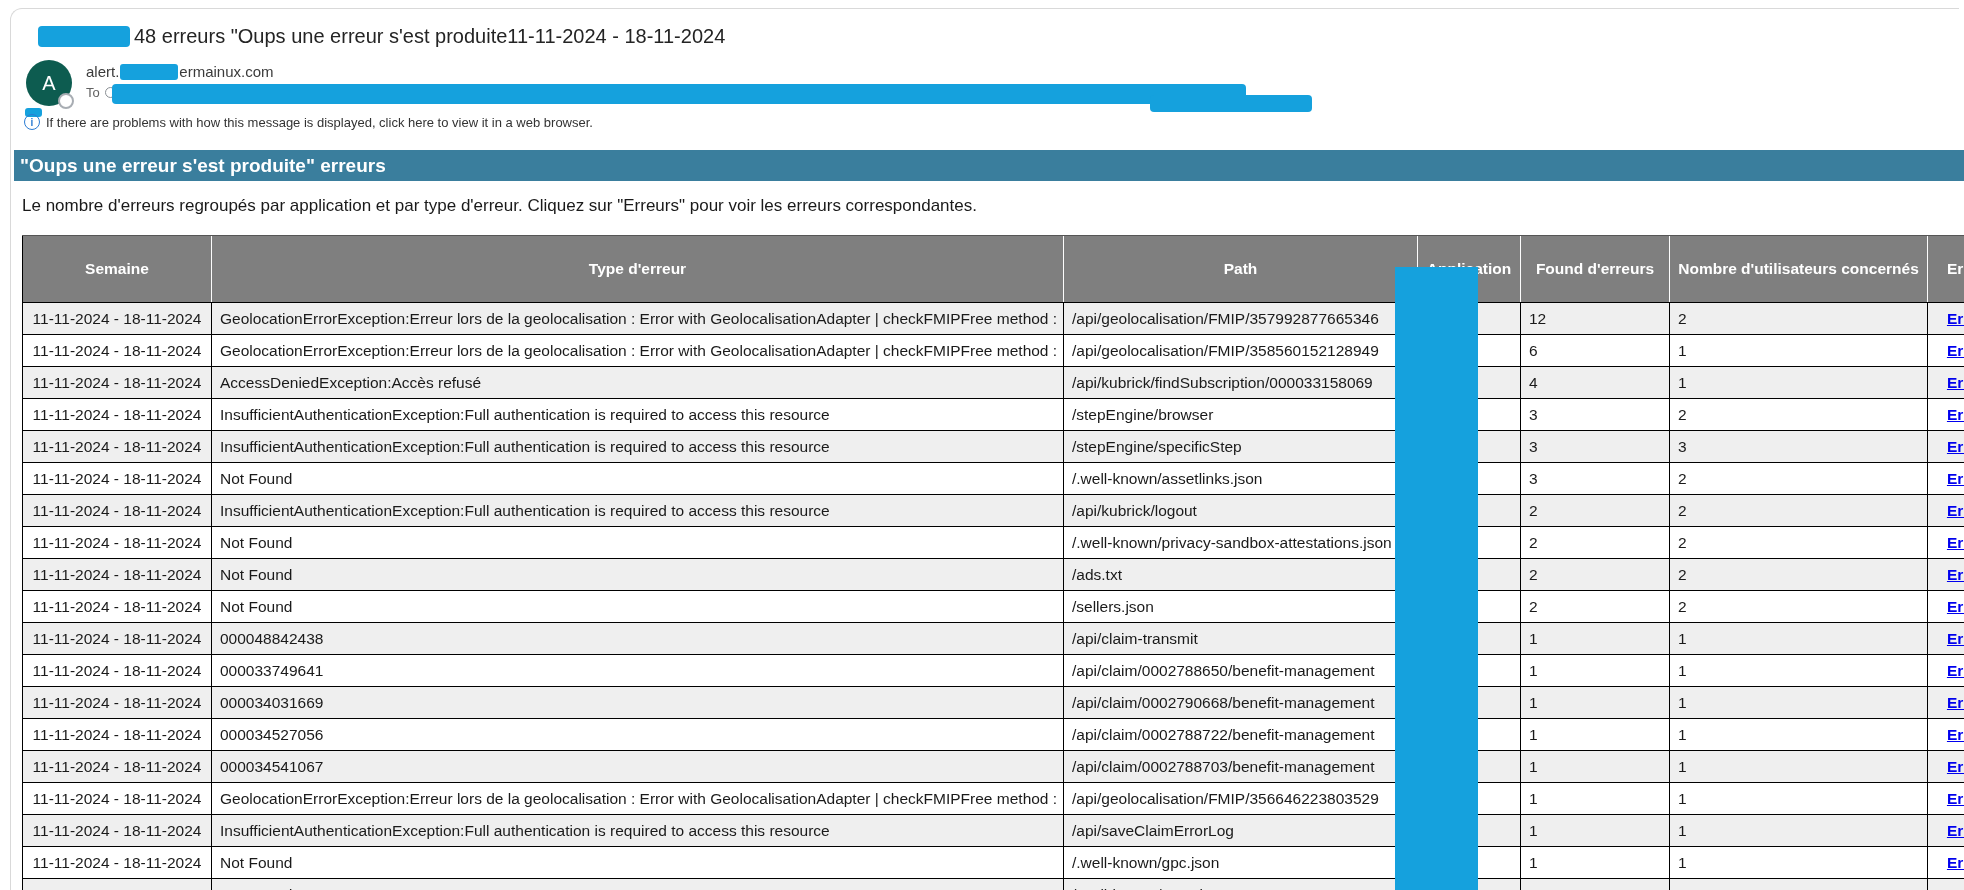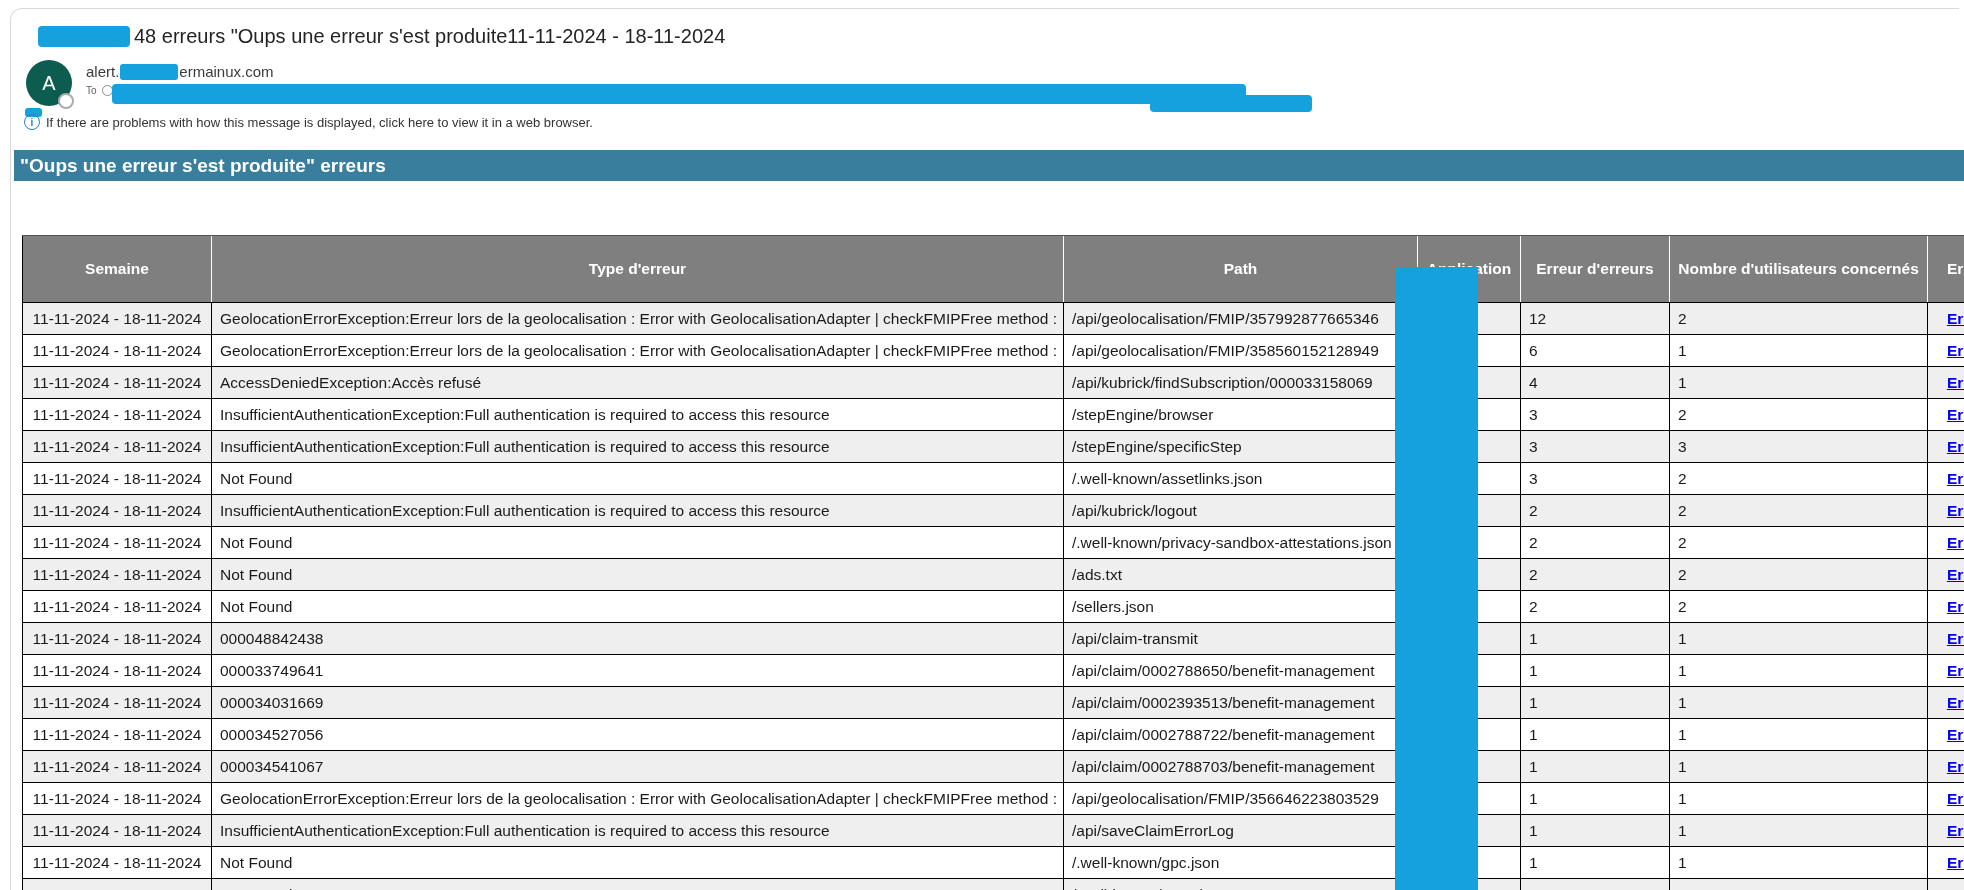--- a/index.html
+++ b/index.html
@@ -13,21 +13,21 @@
   .redact{background:var(--redaction);border-radius:4px;display:inline-block;}
   .subject-redact{width:92px;height:21px;}
   .avatar{position:absolute;left:26px;top:60px;width:46px;height:46px;border-radius:50%;
     background:var(--avatar);color:#fff;font-size:20px;display:flex;align-items:center;justify-content:center;}
   .presence-ring{position:absolute;left:58px;top:93px;width:12px;height:12px;border-radius:50%;
     background:#fff;border:2px solid #a8adb3;}
   .sender-line{position:absolute;left:86px;top:63px;display:flex;align-items:flex-end;
     font-size:15px;color:#3b3b3b;white-space:nowrap;}
   .sender-redact{width:58px;height:16px;border-radius:3px;margin:0 1px;}
   .to-line{position:absolute;left:86px;top:85px;display:flex;align-items:center;gap:5px;
-    font-size:10px;color:#616161;}
+    font-size:13px;color:#616161;}
   .to-circle{width:9px;height:9px;border:1px solid #8a8f94;border-radius:50%;display:inline-block;}
   .to-redact-bar{position:absolute;left:112px;top:84px;width:1134px;height:20px;border-radius:4px;background:var(--redaction);}
   .to-redact-step{position:absolute;left:1150px;top:95px;width:162px;height:17px;border-radius:4px;background:var(--redaction);}
   .stray-chip{position:absolute;left:25px;top:108px;width:17px;height:9px;border-radius:3px;background:var(--redaction);}
   .warning-line{position:absolute;left:24px;top:114px;display:flex;align-items:center;gap:6px;
     font-size:13px;color:#333;}
   .info-icon{width:14px;height:14px;border:1px solid #2b7cd3;border-radius:50%;color:#2b7cd3;
     display:inline-flex;align-items:center;justify-content:center;font-size:10px;font-weight:bold;flex:0 0 auto;}
   
   .banner{position:absolute;left:14px;top:150px;width:1950px;height:31px;background:var(--banner);
@@ -81,29 +81,30 @@
 
   <div class="warning-line">
     <span class="info-icon">i</span>
     <span>If there are problems with how this message is displayed, click here to view it in a web browser.</span>
   </div>
 
   <div class="banner">
     <span>"Oups une erreur s'est produite" erreurs</span>
   </div>
 
+  <div class="intro">Le nombre d'erreurs regroupés par application et par type d'erreur. Cliquez sur "Erreurs" pour voir les erreurs correspondantes.</div>
 
   <table class="errors">
     <thead>
       <tr>
         <th style="width:180px">Semaine</th>
         <th style="width:843px">Type d'erreur</th>
         <th style="width:345px">Path</th>
         <th style="width:94px">Application</th>
-        <th style="width:140px">Erreur d'erreurs</th>
+        <th style="width:140px">Found d'erreurs</th>
         <th style="width:249px">Nombre d'utilisateurs concernés</th>
         <th style="width:85px">Erreurs</th>
       </tr>
     </thead>
     <tbody id="rows">
   <tr>
     <td class="c-week">11-11-2024 - 18-11-2024</td>
     <td>GeolocationErrorException:Erreur lors de la geolocalisation : Error with GeolocalisationAdapter | checkFMIPFree method :</td>
     <td>/api/geolocalisation/FMIP/357992877665346</td>
     <td></td>
@@ -218,21 +219,21 @@
     <td>/api/claim/0002788650/benefit-management</td>
     <td></td>
     <td>1</td>
     <td>1</td>
     <td class="c-link"><a href="#">Erreurs</a></td>
   </tr>
 
   <tr>
     <td class="c-week">11-11-2024 - 18-11-2024</td>
     <td>000034031669</td>
-    <td>/api/claim/0002393513/benefit-management</td>
+    <td>/api/claim/0002790668/benefit-management</td>
     <td></td>
     <td>1</td>
     <td>1</td>
     <td class="c-link"><a href="#">Erreurs</a></td>
   </tr>
 
   <tr>
     <td class="c-week">11-11-2024 - 18-11-2024</td>
     <td>000034527056</td>
     <td>/api/claim/0002788722/benefit-management</td>

